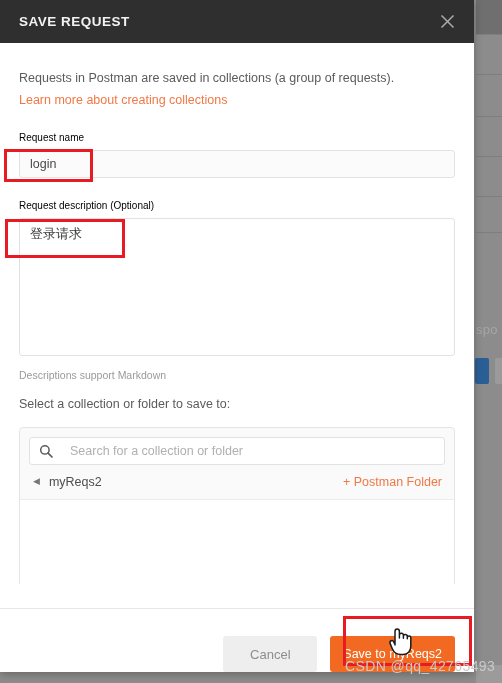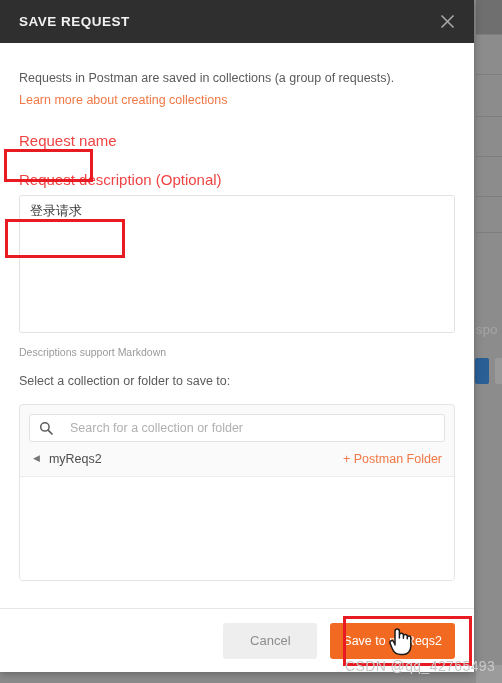--- a/index.html
+++ b/index.html
@@ -131,22 +131,22 @@
   }
   .intro-link {
     font-size: 12.5px;
     color: #f07845;
     line-height: 1.6;
     margin-top: 2px;
     cursor: pointer;
     display: inline-block;
   }
   .field-label {
-    font-size: 15px;
-    color: #ef4444;
+    font-size: 10px;
+    color: #000000;
     margin-top: 22px;
     margin-bottom: 7px;
   }
   .text-input {
     width: 100%;
     height: 28px;
     box-sizing: border-box;
     border: 1px solid #e2e2e2;
     border-radius: 3px;
     background: #fbfbfb;
@@ -245,21 +245,21 @@
     background: #ffffff;
     height: 103px;
   }
 
   
   .modal-footer {
     flex: 0 0 auto;
     height: 64px;
     border-top: 1px solid #e6e6e6;
     display: flex;
-    align-items: center;
+    align-items: flex-end;
     justify-content: flex-end;
     padding: 0 19px;
     box-sizing: border-box;
     background: #ffffff;
     gap: 13px;
     margin-top: 24px;
   }
   .btn-cancel {
     min-width: 94px;
     height: 36px;
@@ -347,20 +347,21 @@
       </svg>
     </div>
   </div>
 
   <div class="modal-body">
 
     <div class="intro-line">Requests in Postman are saved in collections (a group of requests).</div>
     <a class="intro-link">Learn more about creating collections</a>
 
     <div class="field-label">Request name</div>
+    <input class="text-input" type="text" value="login" style="">
 
     <div class="field-label">Request description (Optional)</div>
     <textarea class="desc-area" placeholder="Add a description" style="">登录请求</textarea>
 
     <div class="markdown-note">Descriptions support Markdown</div>
 
     <div class="select-label">Select a collection or folder to save to:</div>
 
     <div class="picker">
       <div class="picker-search">

